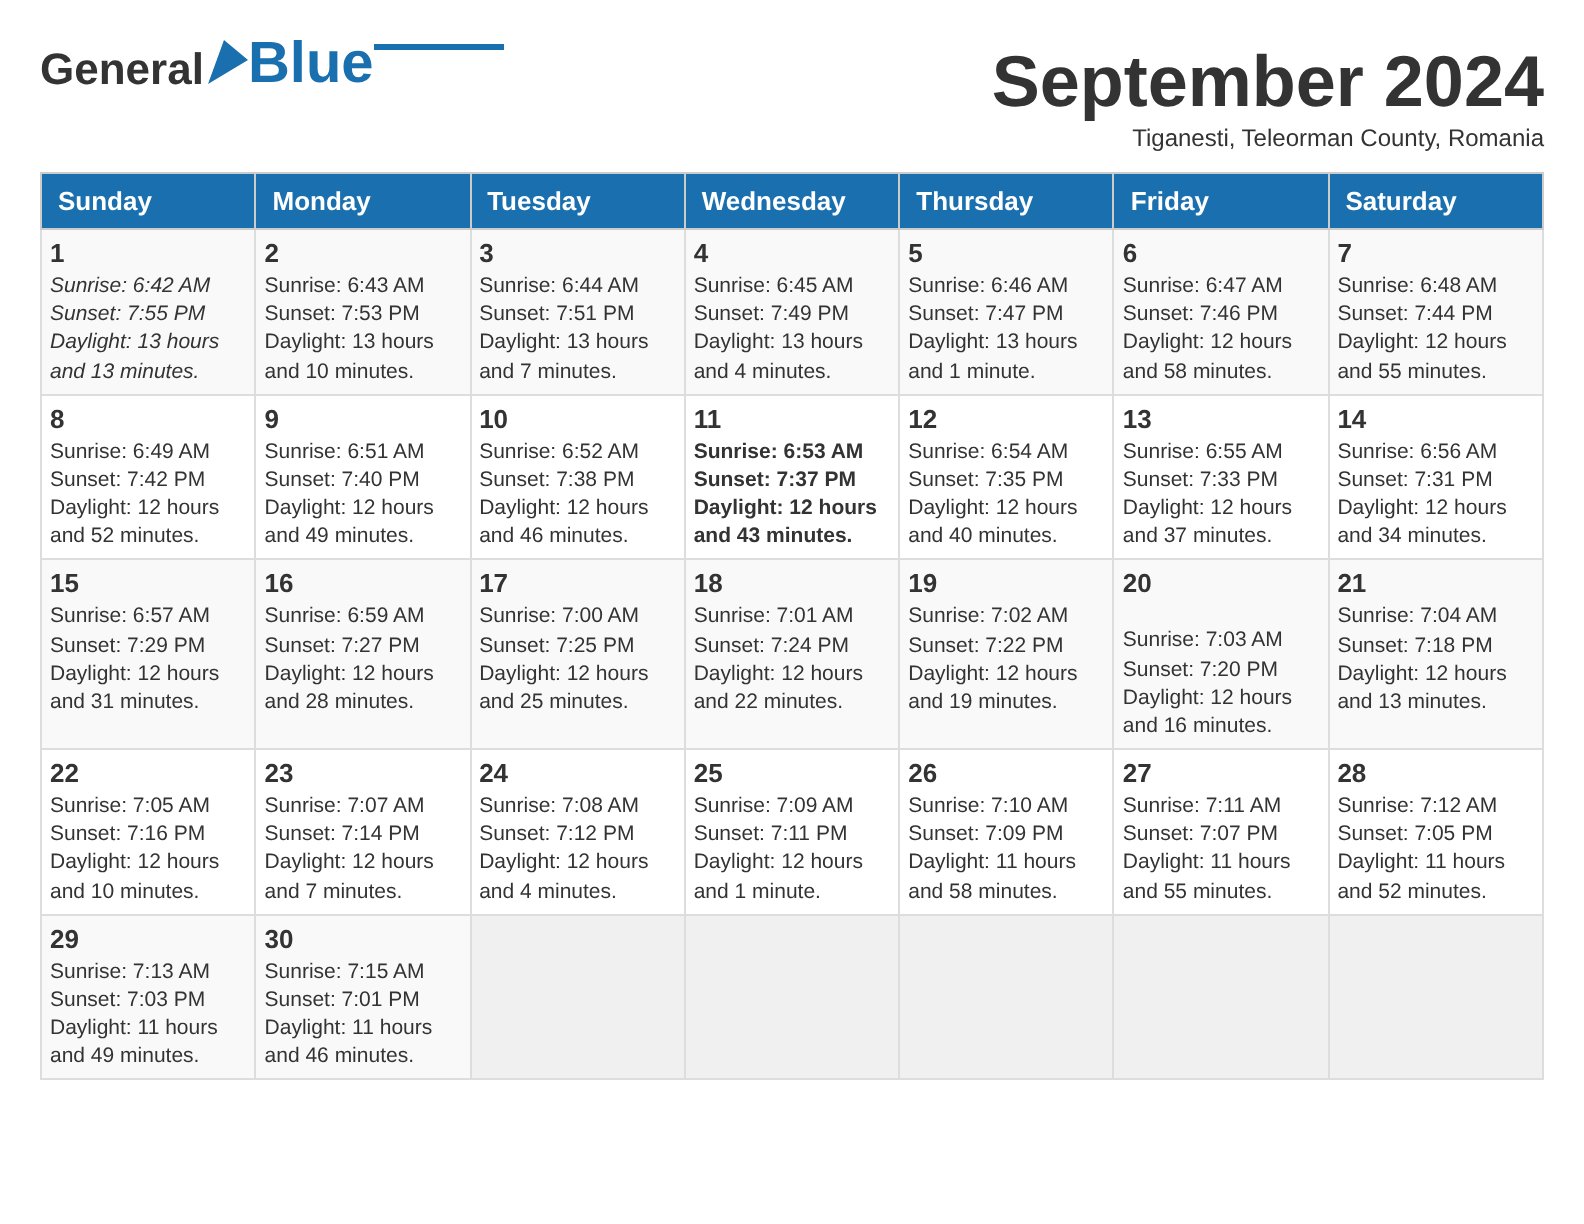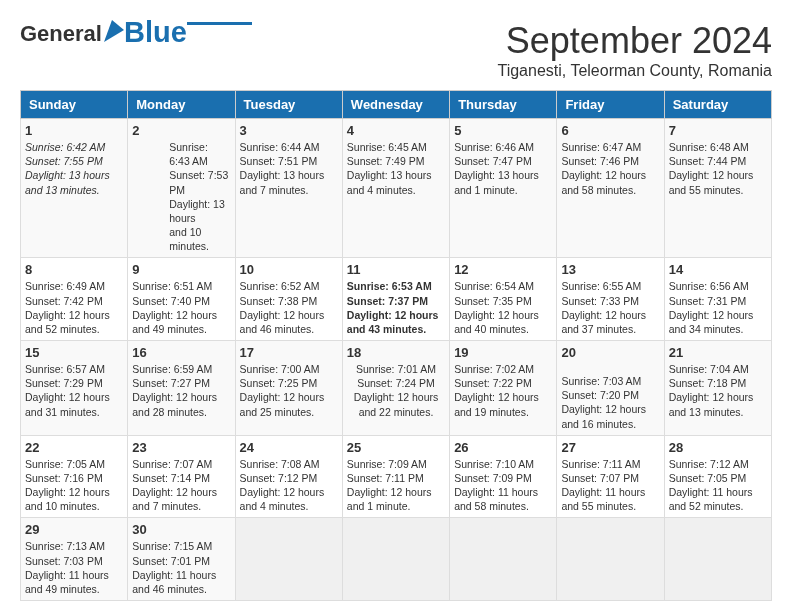--- a/index.html
+++ b/index.html
@@ -28,26 +28,26 @@
       height: 3px;
       background: #1a6faf;
       width: 65px;
       margin-top: 2px;
     }
     .title-area {
       text-align: right;
     }
     .title-area h1 {
       font-size: 36px;
-      font-weight: normal;
+      font-weight: bold;
       color: #333;
       text-align: right;
     }
     .title-area h2 {
-      font-size: 16px;
+      font-size: 12px;
       font-weight: normal;
       color: #333;
     }
     table {
       width: 100%;
       border-collapse: collapse;
       font-size: 11px;
     }
     thead tr th {
       background: #1a6faf;
@@ -125,21 +125,21 @@
   <tr>
         <td>
           <span class="day-num">1</span>
           <div class="day-info" style="white-space: pre-line; font-style: italic;">Sunrise: 6:42 AM
 Sunset: 7:55 PM
 Daylight: 13 hours
 and 13 minutes.</div>
         </td>
         <td>
           <span class="day-num">2</span>
-          <div class="day-info" style="white-space: pre-line; margin-left: 37px;">Sunrise: 6:43 AM
+          <div class="day-info" style="white-space: pre-line;">Sunrise: 6:43 AM
 Sunset: 7:53 PM
 Daylight: 13 hours
 and 10 minutes.</div>
         </td>
         <td>
           <span class="day-num">3</span>
           <div class="day-info" style="white-space: pre-line;">Sunrise: 6:44 AM
 Sunset: 7:51 PM
 Daylight: 13 hours
 and 7 minutes.</div>
@@ -241,21 +241,21 @@
         </td>
         <td>
           <span class="day-num">17</span>
           <div class="day-info" style="white-space: pre-line;">Sunrise: 7:00 AM
 Sunset: 7:25 PM
 Daylight: 12 hours
 and 25 minutes.</div>
         </td>
         <td>
           <span class="day-num">18</span>
-          <div class="day-info" style="white-space: pre-line; text-align: center;">Sunrise: 7:01 AM
+          <div class="day-info" style="white-space: pre-line;">Sunrise: 7:01 AM
 Sunset: 7:24 PM
 Daylight: 12 hours
 and 22 minutes.</div>
         </td>
         <td>
           <span class="day-num">19</span>
           <div class="day-info" style="white-space: pre-line;">Sunrise: 7:02 AM
 Sunset: 7:22 PM
 Daylight: 12 hours
 and 19 minutes.</div>

